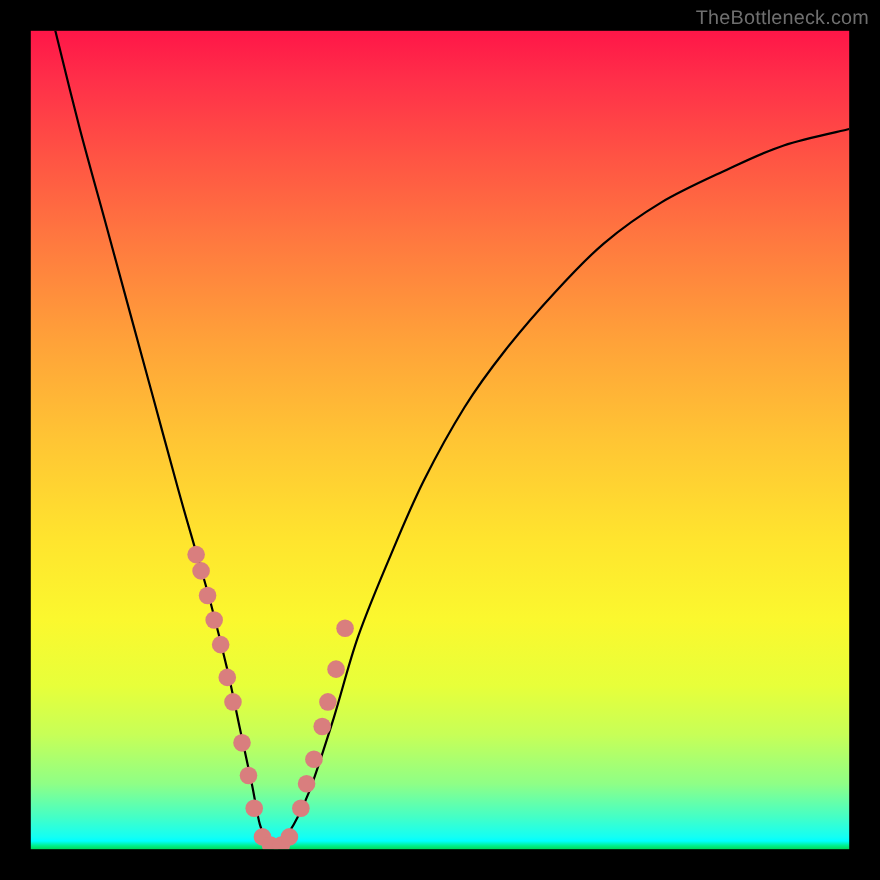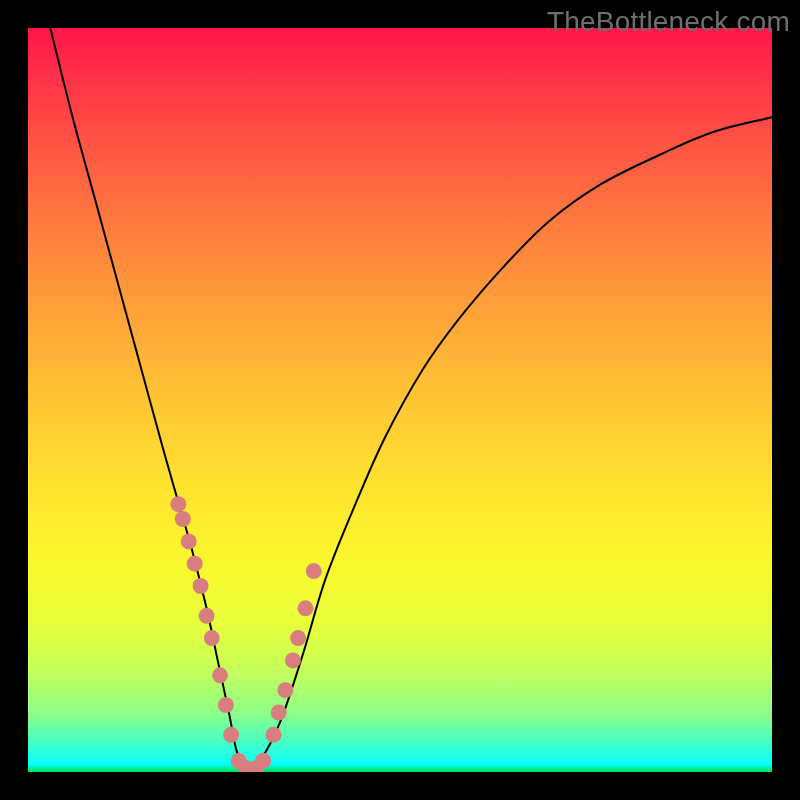--- a/index.html
+++ b/index.html
@@ -15,21 +15,21 @@
     position: relative;
     width: 800px;
     height: 800px;
     background: #000;
   }
   .watermark {
     position: absolute;
     top: 6px;
     right: 10px;
     color: #6f6f6f;
-    font-size: 28px;
+    font-size: 18px;
     font-weight: 400;
     letter-spacing: 0.2px;
     z-index: 30;
   }
   .plot-area {
     position: absolute;
     left: 28px;
     top: 28px;
     width: 744px;
     height: 744px;

